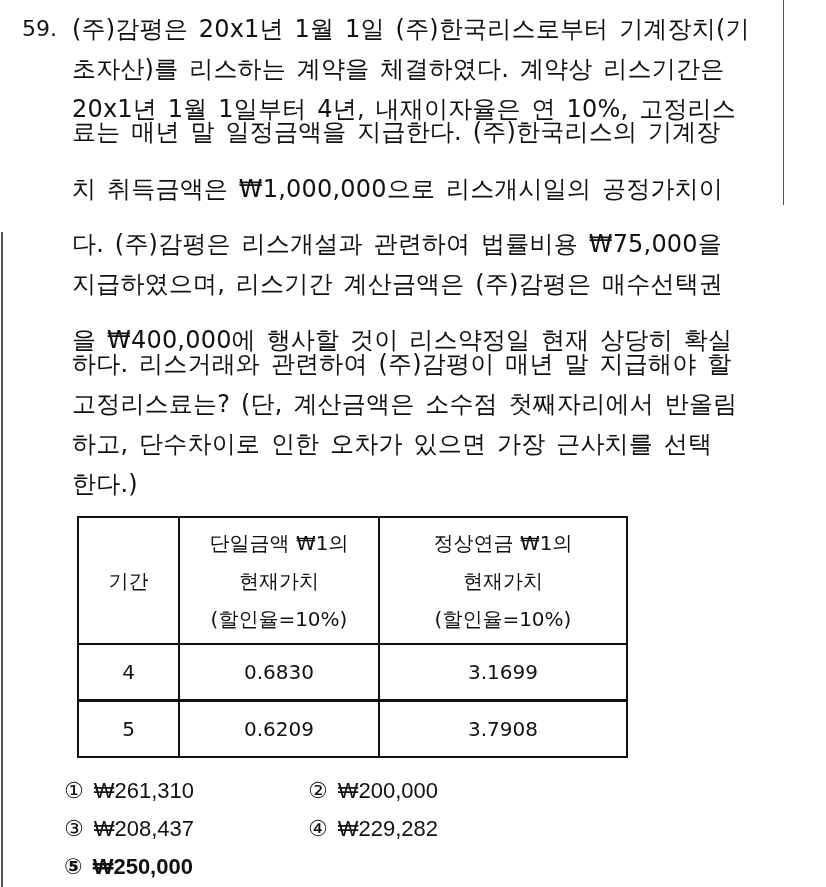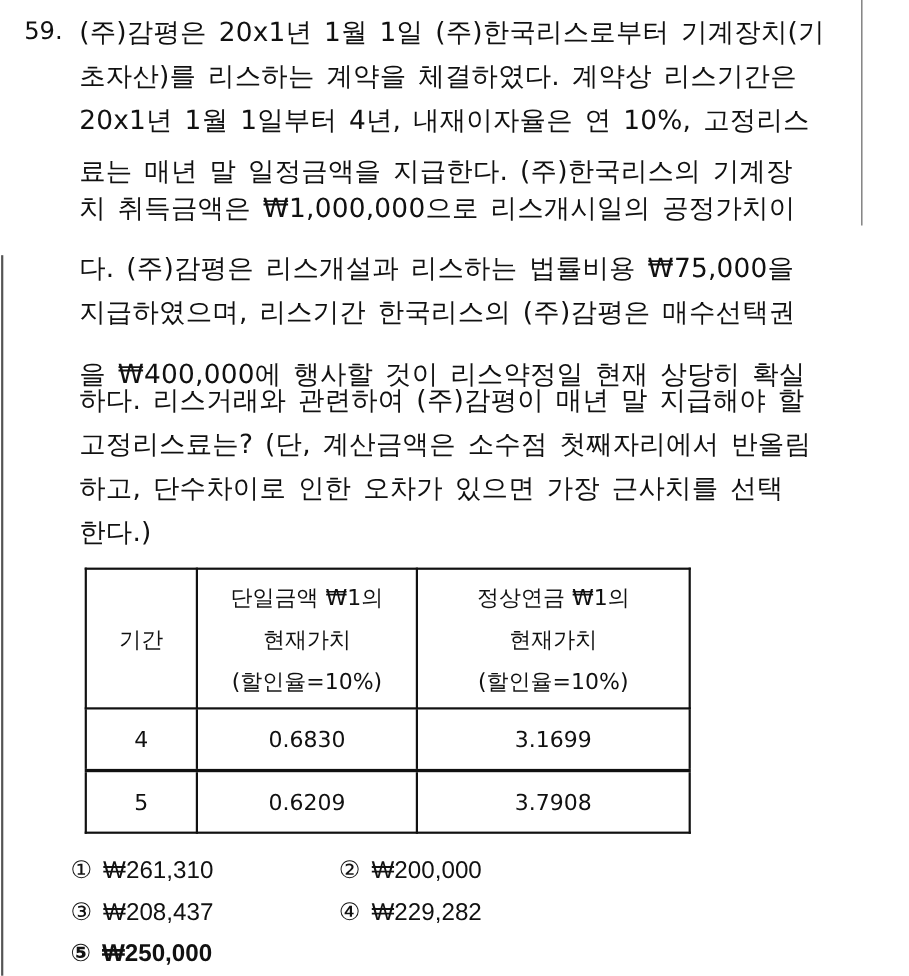--- a/index.html
+++ b/index.html
@@ -84,24 +84,24 @@
 <body>
 
 <div class="vline-right"></div>
 <div class="vline-left"></div>
 
 <div>
   <span class="qnum">59.</span>
   <div class="line" style="left:72px; top:15px;">(주)감평은 20x1년 1월 1일 (주)한국리스로부터 기계장치(기</div>
   <div class="line" style="left:72px; top:55px;">초자산)를 리스하는 계약을 체결하였다. 계약상 리스기간은</div>
   <div class="line" style="left:72px; top:95px;text-align:center;">20x1년 1월 1일부터 4년, 내재이자율은 연 10%, 고정리스</div>
-  <div class="line" style="left:72px; top:142px;">료는 매년 말 일정금액을 지급한다. (주)한국리스의 기계장</div>
+  <div class="line" style="left:72px; top:118px;">료는 매년 말 일정금액을 지급한다. (주)한국리스의 기계장</div>
   <div class="line" style="left:72px; top:175px;">치 취득금액은 ₩1,000,000으로 리스개시일의 공정가치이</div>
-  <div class="line" style="left:72px; top:230px;">다. (주)감평은 리스개설과 리스하는 법률비용 ₩75,000을</div>
-  <div class="line" style="left:72px; top:270px;">지급하였으며, 리스기간 한국리스의 (주)감평은 매수선택권</div>
+  <div class="line" style="left:72px; top:230px;">다. (주)감평은 리스개설과 관련하여 법률비용 ₩75,000을</div>
+  <div class="line" style="left:72px; top:270px;">지급하였으며, 리스기간 계산금액은 (주)감평은 매수선택권</div>
   <div class="line" style="left:72px; top:326px;">을 ₩400,000에 행사할 것이 리스약정일 현재 상당히 확실</div>
   <div class="line" style="left:72px; top:350px;">하다. 리스거래와 관련하여 (주)감평이 매년 말 지급해야 할</div>
   <div class="line" style="left:72px; top:390px;">고정리스료는? (단, 계산금액은 소수점 첫째자리에서 반올림</div>
   <div class="line" style="left:72px; top:430px;">하고, 단수차이로 인한 오차가 있으면 가장 근사치를 선택</div>
   <div class="line" style="left:72px; top:470px;">한다.)</div>
 </div>
 
 <div class="table-wrap">
   <table class="pv">
     <tbody>

